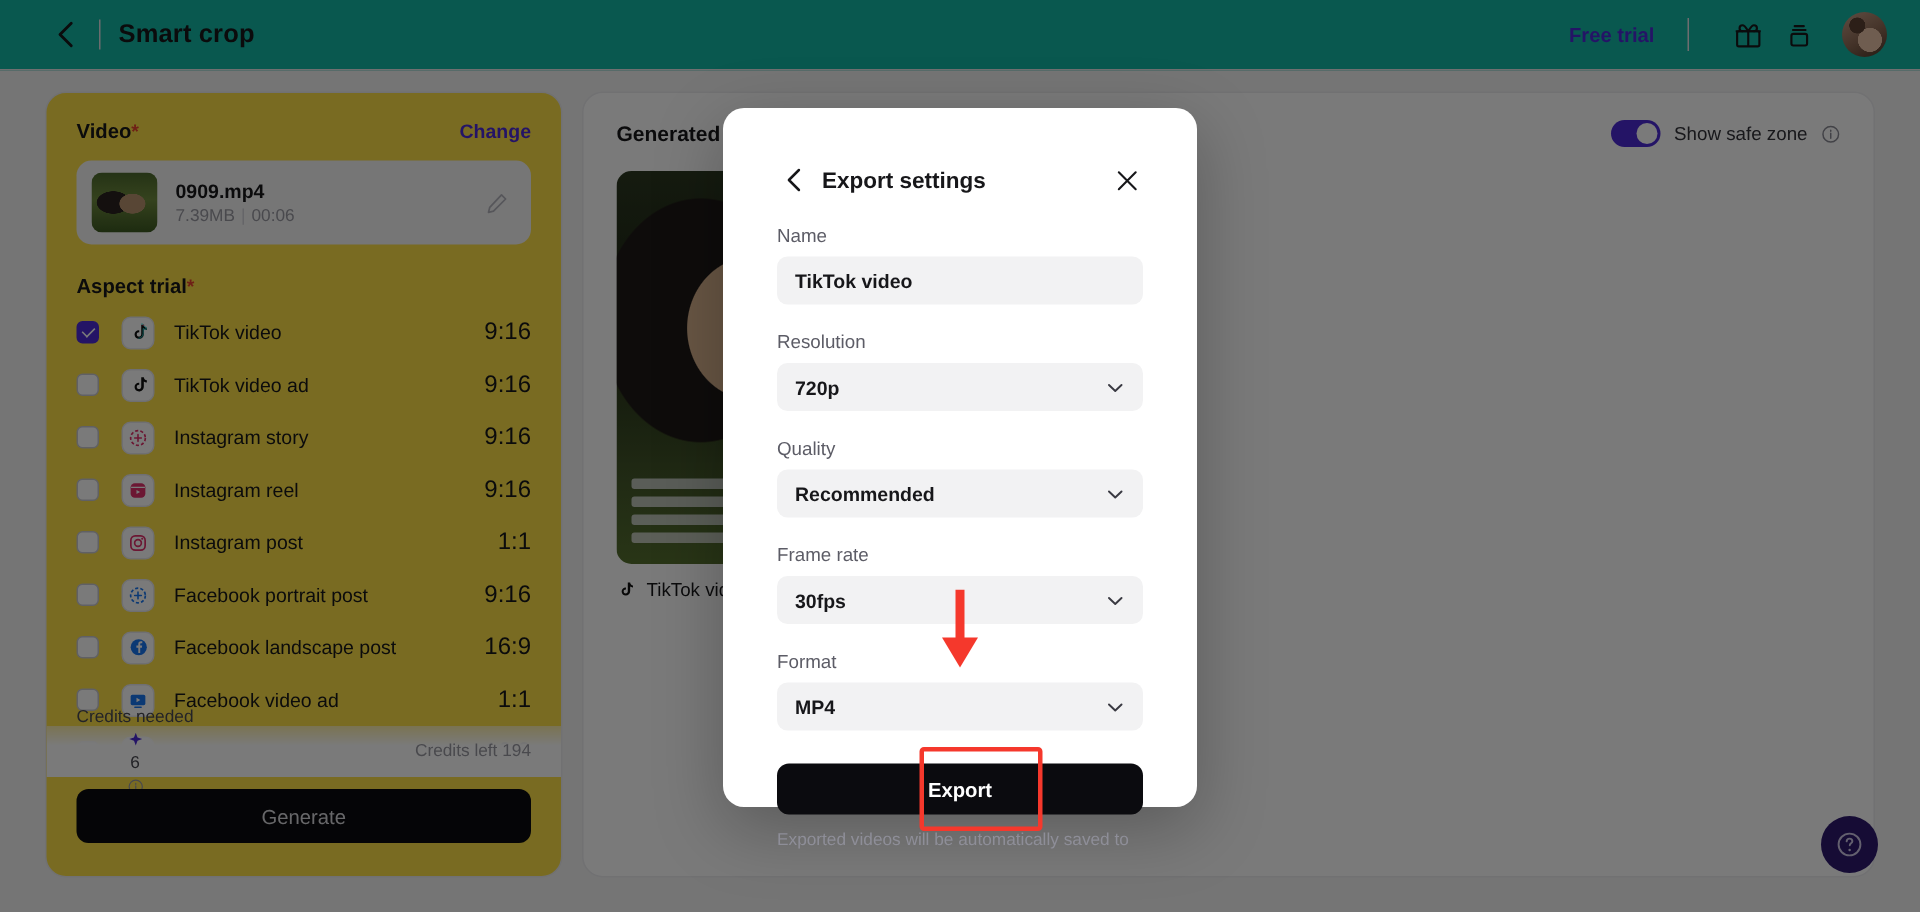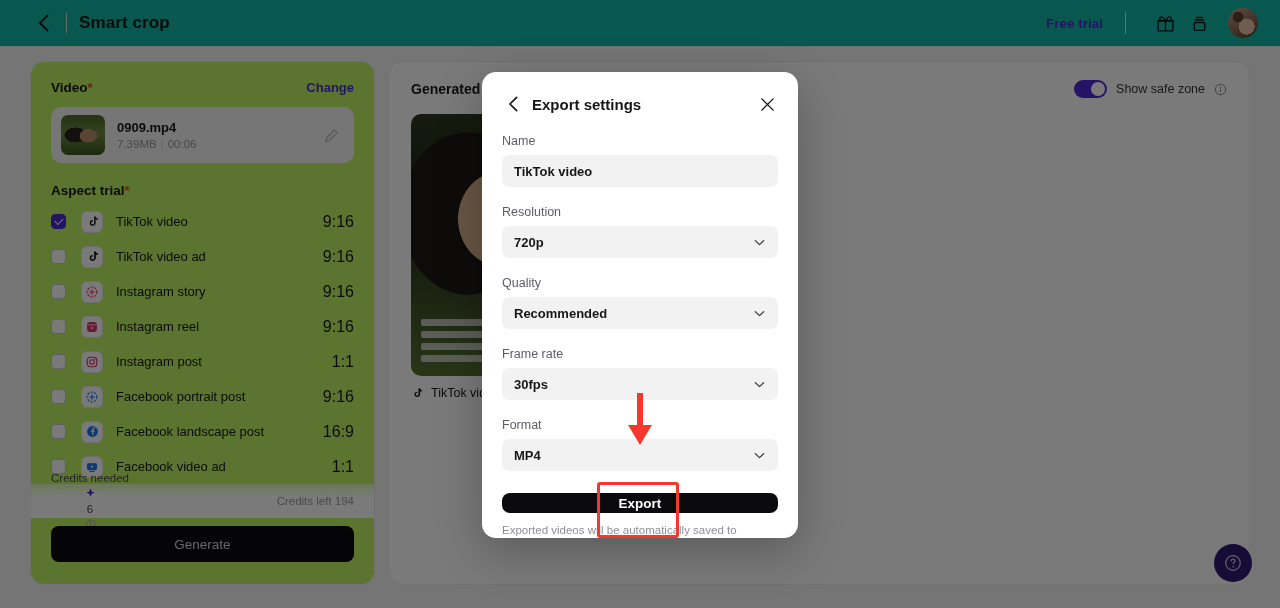--- a/index.html
+++ b/index.html
@@ -40,21 +40,21 @@
       radial-gradient(circle at 34% 30%, #5c4134 0 18%, transparent 19%),
       radial-gradient(circle at 62% 62%, #e8c2a8 0 30%, transparent 31%),
       linear-gradient(150deg, #c9a18a, #8d6a55 55%, #4d3628);
     overflow: hidden;
   }
 
   
   .left-panel {
     position: absolute; top: 61px; left: 30px;
     width: 345px; height: 524px;
-    background: #bef264; border: 1px solid #ececef;
+    background: #fde047; border: 1px solid #ececef;
     border-radius: 14px;
     padding: 18px 20px 0 20px;
     overflow: hidden;
   }
   .sec-row { display: flex; align-items: center; justify-content: space-between; }
   .sec-label { font-size: 13.5px; font-weight: 700; color: #17171a; }
   .req { color: #e8432f; font-size: 13px; }
   .change-link { font-size: 13px; font-weight: 600; color: #4d2bd6; cursor: pointer; }
 
   .video-card {
@@ -148,38 +148,38 @@
 
   
   #dim { position: absolute; inset: 0; background: rgba(0,0,0,.52); }
 
   
   .modal {
     position: absolute; left: 482px; top: 72px;
     width: 316px; height: 466px;
     background: #ffffff; border-radius: 14px;
     box-shadow: 0 14px 46px rgba(0,0,0,.26);
-    padding: 20px;
+    padding: 36px;
   }
   .modal-head { display: flex; align-items: center; height: 24px; }
   .m-back { width: 22px; height: 22px; display: flex; align-items: center; justify-content: center; cursor: pointer; }
   .m-title { font-size: 15px; font-weight: 700; color: #17171a; margin-left: 8px; }
   .m-close { margin-left: auto; width: 22px; height: 22px; display: flex; align-items: center; justify-content: center; cursor: pointer; }
 
   .field-label { font-size: 12.5px; color: #5c5c66; margin-top: 18px; }
   .field-box {
     margin-top: 7px; height: 32px; background: #f2f2f3; border-radius: 7px;
     display: flex; align-items: center; padding: 0 12px;
   }
   .field-val { font-size: 13px; font-weight: 600; color: #17171a; }
   .chev { margin-left: auto; }
 
   .export-btn-row { position: relative; margin-top: 22px; }
   .export-btn {
-    width: 100%; height: 20px; background: #0b0b0f; color: #ffffff;
+    width: 100%; height: 34px; background: #0b0b0f; color: #ffffff;
     border: none; border-radius: 8px; font-size: 13.5px; font-weight: 700;
     font-family: inherit; cursor: pointer;
   }
   .export-note { margin-top: 9px; font-size: 11.5px; color: #8e8e98; line-height: 1.45; }
   .export-note .ind { display: block; padding-left: 8px; }
 
   
   .ann-box {
     position: absolute; left: 95px; top: -11px; width: 82px; height: 56px;
     border: 3px solid #f5382c; border-radius: 3px; pointer-events: none;

